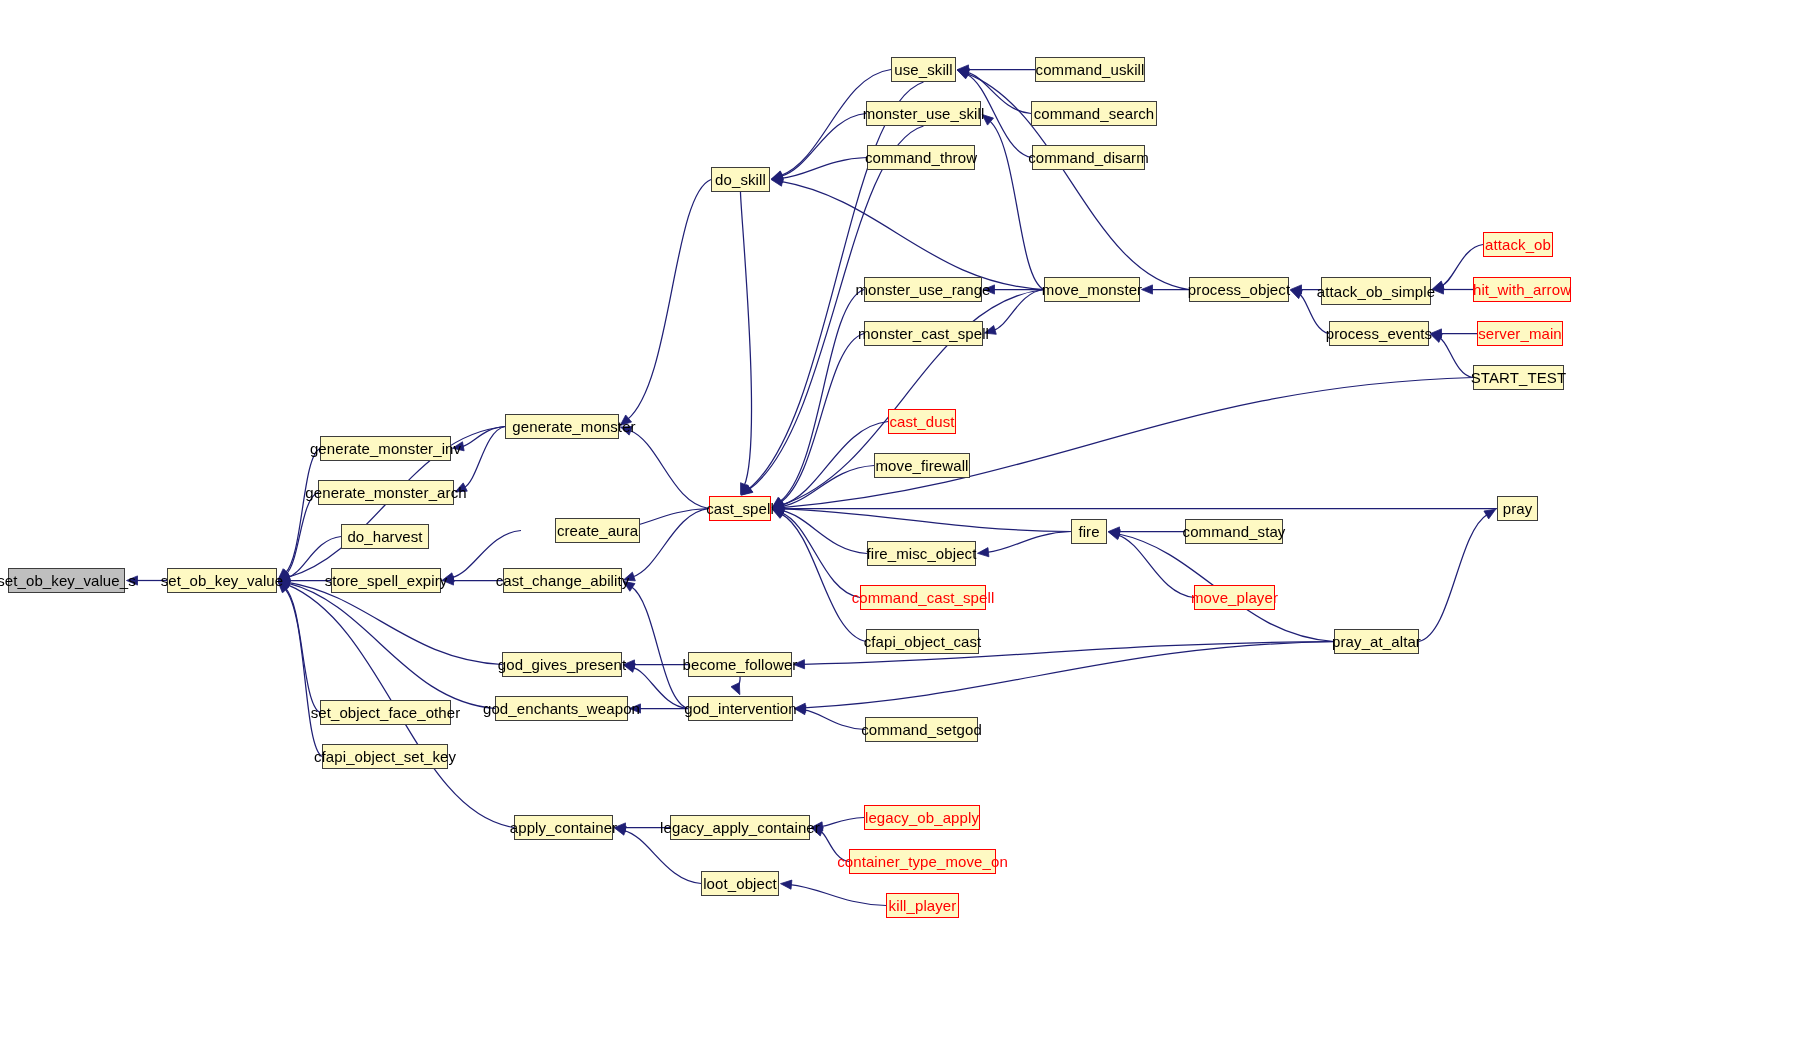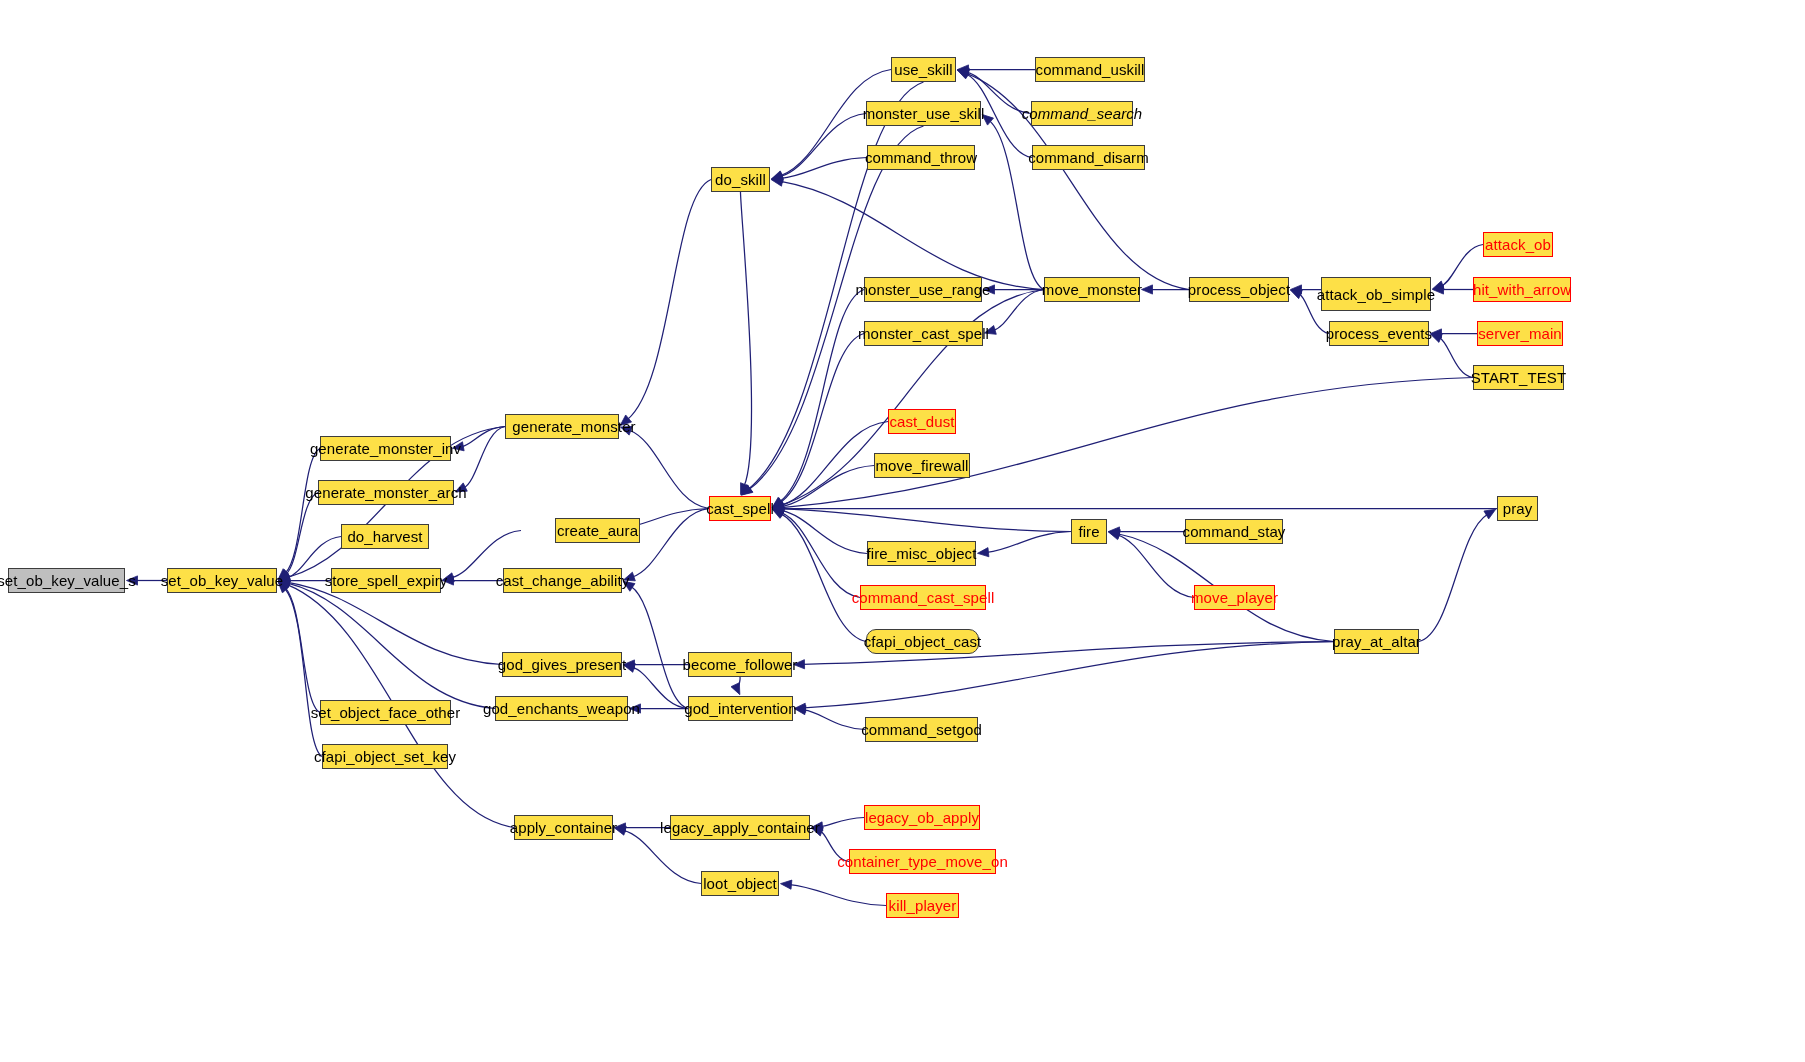--- a/index.html
+++ b/index.html
@@ -28,21 +28,21 @@
   }
   .node {
     position: absolute;
     box-sizing: border-box;
     display: flex;
     align-items: center;
     justify-content: center;
     font-size: 15px;
     line-height: 1;
     white-space: nowrap;
-    background: #fde047;
+    background: #fef9c3;
     border: 1px solid #3d3d3d;
     color: #000000;
     letter-spacing: 0.1px;
     z-index: 3;
   }
   .node.root {
     background: #bfbfbf;
     border: 1px solid #3d3d3d;
     color: #000000;
   }
@@ -273,21 +273,21 @@
     </div>
     <div class="node" style="left: 874px; top: 453px; width: 96px; height: 25px;">
       <span>move_firewall</span>
     </div>
     <div class="node" style="left: 867px; top: 541px; width: 109px; height: 25px;">
       <span>fire_misc_object</span>
     </div>
     <div class="node redtext" style="left: 860px; top: 585px; width: 126px; height: 25px;">
       <span>command_cast_spell</span>
     </div>
-    <div class="node" style="left: 866px; top: 629px; width: 113px; height: 25px; border-radius: 10px;">
+    <div class="node" style="left: 866px; top: 629px; width: 113px; height: 25px;">
       <span>cfapi_object_cast</span>
     </div>
     <div class="node" style="left: 864px; top: 277px; width: 118px; height: 25px;">
       <span>monster_use_range</span>
     </div>
     <div class="node" style="left: 864px; top: 321px; width: 119px; height: 25px;">
       <span>monster_cast_spell</span>
     </div>
     <div class="node" style="left: 711px; top: 167px; width: 59px; height: 25px;">
       <span>do_skill</span>
@@ -297,33 +297,33 @@
     </div>
     <div class="node" style="left: 866px; top: 101px; width: 115px; height: 25px;">
       <span>monster_use_skill</span>
     </div>
     <div class="node" style="left: 867px; top: 145px; width: 108px; height: 25px;">
       <span>command_throw</span>
     </div>
     <div class="node" style="left: 1035px; top: 57px; width: 110px; height: 25px;">
       <span>command_uskill</span>
     </div>
-    <div class="node" style="left: 1031px; top: 101px; width: 102px; height: 25px; font-style: italic;">
+    <div class="node" style="left: 1031px; top: 101px; width: 126px; height: 25px;">
       <span>command_search</span>
     </div>
     <div class="node" style="left: 1032px; top: 145px; width: 113px; height: 25px;">
       <span>command_disarm</span>
     </div>
     <div class="node" style="left: 1044px; top: 277px; width: 96px; height: 25px;">
       <span>move_monster</span>
     </div>
     <div class="node" style="left: 1189px; top: 277px; width: 100px; height: 25px;">
       <span>process_object</span>
     </div>
-    <div class="node" style="left: 1321px; top: 277px; width: 110px; height: 34px;">
+    <div class="node" style="left: 1321px; top: 277px; width: 110px; height: 28px;">
       <span>attack_ob_simple</span>
     </div>
     <div class="node redtext" style="left: 1483px; top: 232px; width: 70px; height: 25px;">
       <span>attack_ob</span>
     </div>
     <div class="node redtext" style="left: 1473px; top: 277px; width: 98px; height: 25px;">
       <span>hit_with_arrow</span>
     </div>
     <div class="node" style="left: 1329px; top: 321px; width: 100px; height: 25px;">
       <span>process_events</span>

